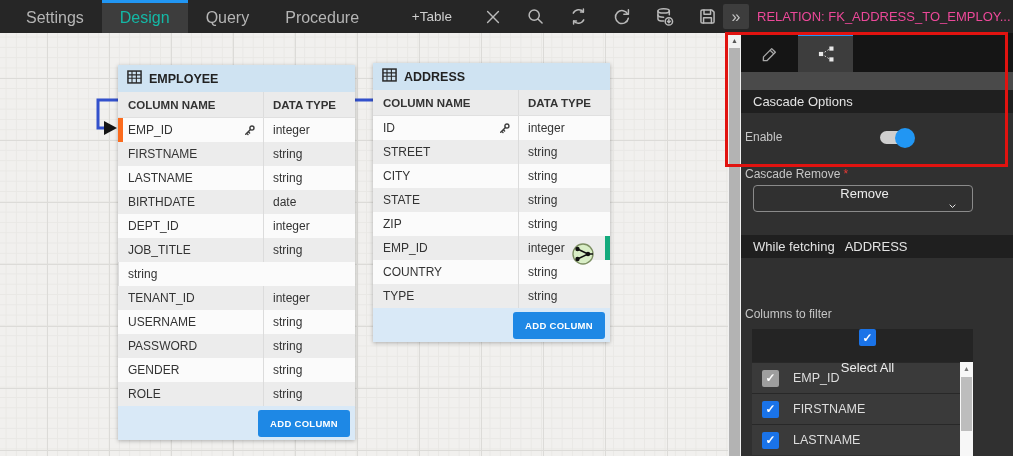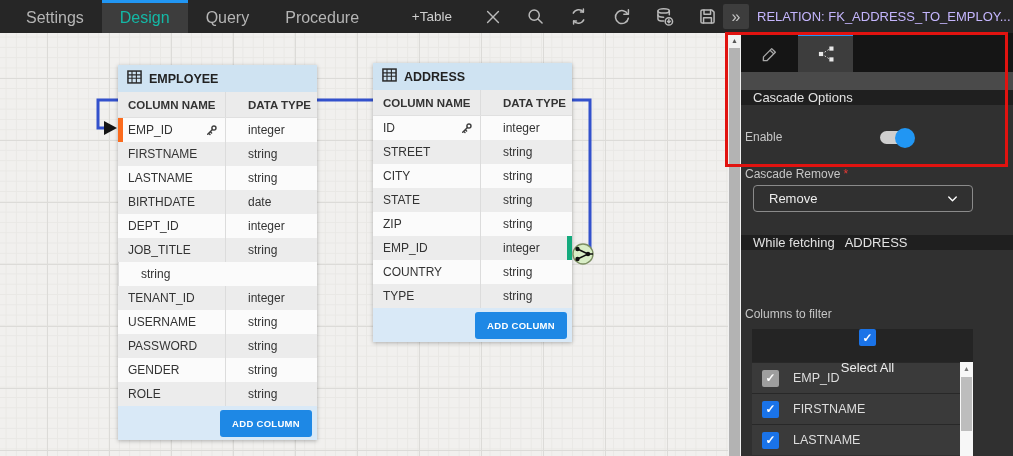--- a/index.html
+++ b/index.html
@@ -22,62 +22,62 @@
     background-image:
       linear-gradient(#dcdbd8 1px, transparent 1px),
       linear-gradient(90deg,#dcdbd8 1px, transparent 1px),
       linear-gradient(#e9e8e5 1px, transparent 1px),
       linear-gradient(90deg,#e9e8e5 1px, transparent 1px);
     background-size:62px 62px, 62px 62px, 10.3px 10.3px, 10.3px 10.3px;
     background-position:-15px -17px;
   }
   .rel-svg { position:absolute; left:0; top:0; z-index:0; }
 
-  .etable { position:absolute; width:199px; background:#fbfbfb; box-shadow:0 1px 4px rgba(0,0,0,.28); font-size:12px; color:#333; z-index:1; }
+  .etable { position:absolute; width:237px; background:#fbfbfb; box-shadow:0 1px 4px rgba(0,0,0,.28); font-size:12px; color:#333; z-index:1; }
   .etable .ttl { height:27px; background:#cfe3f2; display:flex; align-items:center; gap:7px; padding:0 9px; font-weight:bold; font-size:12.5px; color:#222; }
   .thead { height:26px; background:#ebebeb; display:flex; font-weight:bold; font-size:11.5px; color:#333; border-bottom:1px solid #e0e0e0; }
   .c-name { flex:1; display:flex; align-items:center; padding-left:10px; overflow:hidden; }
-  .c-type { width:92px; display:flex; align-items:center; padding-left:22px; border-left:1px solid #dcdcdc; }
+  .c-type { width:92px; display:flex; align-items:center; padding-left:9px; border-left:1px solid #dcdcdc; }
   .trow { height:24px; display:flex; position:relative; background:#fbfbfb; cursor:pointer; }
   .tbody .trow:nth-of-type(even) { background:#ececec; }
   .trow.pk::before { content:""; position:absolute; left:0; top:0; bottom:0; width:5px; background:#fb6b1d; }
   .trow.fk::after { content:""; position:absolute; right:0; top:0; bottom:0; width:5px; background:#14aa7d; }
   .key-icon { display:none; margin-left:auto; margin-right:7px; }
   .trow.has-key .key-icon { display:flex; }
   .tfoot { height:34px; background:#d9e9f7; display:flex; align-items:center; justify-content:flex-end; padding-right:5px; }
   .add-col-btn { background:#1e88e5; color:#fff; font-size:9.5px; font-weight:bold; letter-spacing:.3px; padding:8px 12px; border-radius:3px; border:none; cursor:pointer; font-family:"Liberation Sans",sans-serif; }
 
   .rel-arrow { position:absolute; left:104px; top:88px; width:0; height:0; border-top:7px solid transparent; border-bottom:7px solid transparent; border-left:13px solid #141414; z-index:2; }
   .rel-node { position:absolute; left:570px; top:208px; z-index:3; }
 
   
   .panel { position:absolute; left:728px; top:0; width:285px; height:456px; background:#303030; z-index:6; }
   .panel-header { position:absolute; left:0; top:0; right:0; height:33px; background:#262626; display:flex; align-items:center; }
   .collapse-btn { position:absolute; left:-5px; top:4px; width:26px; height:25px; background:#3d3d3d; color:#c4c4c4; font-size:16px; display:flex; align-items:center; justify-content:center; border-radius:2px; cursor:pointer; }
-  .panel-title { margin-left:29px; color:#c4b5fd; font-size:13px; white-space:nowrap; }
+  .panel-title { margin-left:29px; color:#ec4899; font-size:13px; white-space:nowrap; }
 
   .panel-scroll { position:absolute; left:0; top:33px; width:13px; bottom:0; background:#f1f1f1; }
   .panel-scroll .arr { height:14px; display:flex; align-items:center; justify-content:center; font-size:7px; color:#555; cursor:pointer; }
   .panel-scroll .thumb { position:absolute; left:1px; right:1px; top:15px; bottom:0; background:#b3b3b3; cursor:pointer; }
 
   .panel-content { position:absolute; left:13px; top:33px; right:0; bottom:0; background:#303030; }
   .ptabbar { position:absolute; left:0; top:0; right:0; height:39px; background:#151515; display:flex; }
   .ptab { width:57px; display:flex; align-items:center; justify-content:center; border-top:3px solid transparent; cursor:pointer; }
   .ptab.active { width:55px; background:#3d3d3d; border-top-color:#2196f3; }
   .pband { position:absolute; left:0; top:39px; right:0; height:18px; background:#4a4a4a; }
-  .sec-header { position:absolute; left:0; right:0; height:15px; background:#1f1f1f; color:#e2e2e2; font-size:13px; display:flex; align-items:center; padding-left:12px; gap:9px; }
+  .sec-header { position:absolute; left:0; right:0; height:23px; background:#1f1f1f; color:#e2e2e2; font-size:13px; display:flex; align-items:center; padding-left:12px; gap:9px; }
   .lbl { color:#c6c6c6; font-size:12px; }
   .row-flex { position:absolute; left:4px; display:flex; align-items:flex-end;gap:23px; }
   .row-flex .lbl { width:112px; }
 
   .toggle { position:relative; width:32px; height:13px; border-radius:7px; background:#cfcfcf; cursor:pointer; }
   .toggle .knob { position:absolute; right:-3px; top:-3.5px; width:20px; height:20px; border-radius:50%; background:#2196f3; }
 
   .req { color:#e53935; margin-left:3px; }
-  .pselect { position:absolute; left:12px; width:220px; height:27px; border:1px solid #8a8a8a; border-radius:4px; display:flex; align-items:center; padding:0 12px 0 15px; color:#ececec; font-size:13px; cursor:pointer; }
+  .pselect { position:absolute; left:12px; width:220px; height:27px; border:1px solid #8a8a8a; border-radius:4px; display:flex; align-items:center; padding:0 12px 0 15px; color:#ececec; font-size:13px; cursor:pointer;flex-direction:column; }
   .pselect svg { margin-left:auto; stroke:#fff; fill:none; stroke-width:2.2; stroke-linecap:round; stroke-linejoin:round; }
 
   .filter-list { position:absolute; left:11px; width:221px; top:296px; bottom:0; overflow:hidden; }
   .fl-head { height:33px; background:#242424; display:flex; align-items:center; gap:14px; padding-left:10px; color:#eee; font-size:13px; cursor:pointer;flex-direction:column; }
   .filter-item { height:31px; background:#3a3a3a; border-top:1px solid #282828; display:flex; align-items:center; gap:14px; padding-left:10px; color:#ddd; font-size:12.5px; cursor:pointer; }
   .cb { width:17px; height:17px; border-radius:2px; background:#1a73e8; color:#fff; display:flex; align-items:center; justify-content:center; font-size:12px; flex:none; }
   .cb::after { content:"✓"; font-weight:bold; }
   .cb.disabled { background:#9e9e9e; }
   .list-scroll { position:absolute; right:0; top:33px; bottom:0; width:13px; background:#f7f7f7; z-index:2; }
   .list-scroll .arr { height:13px; display:flex; align-items:center; justify-content:center; font-size:7px; color:#777; cursor:pointer; }

